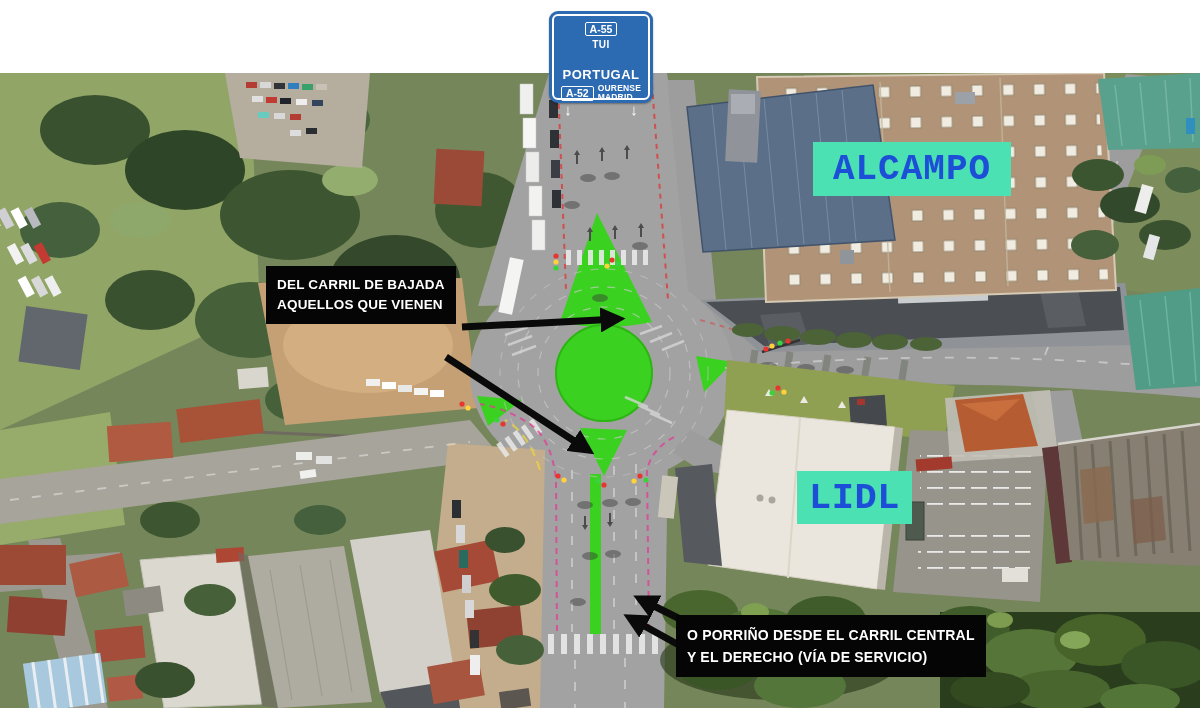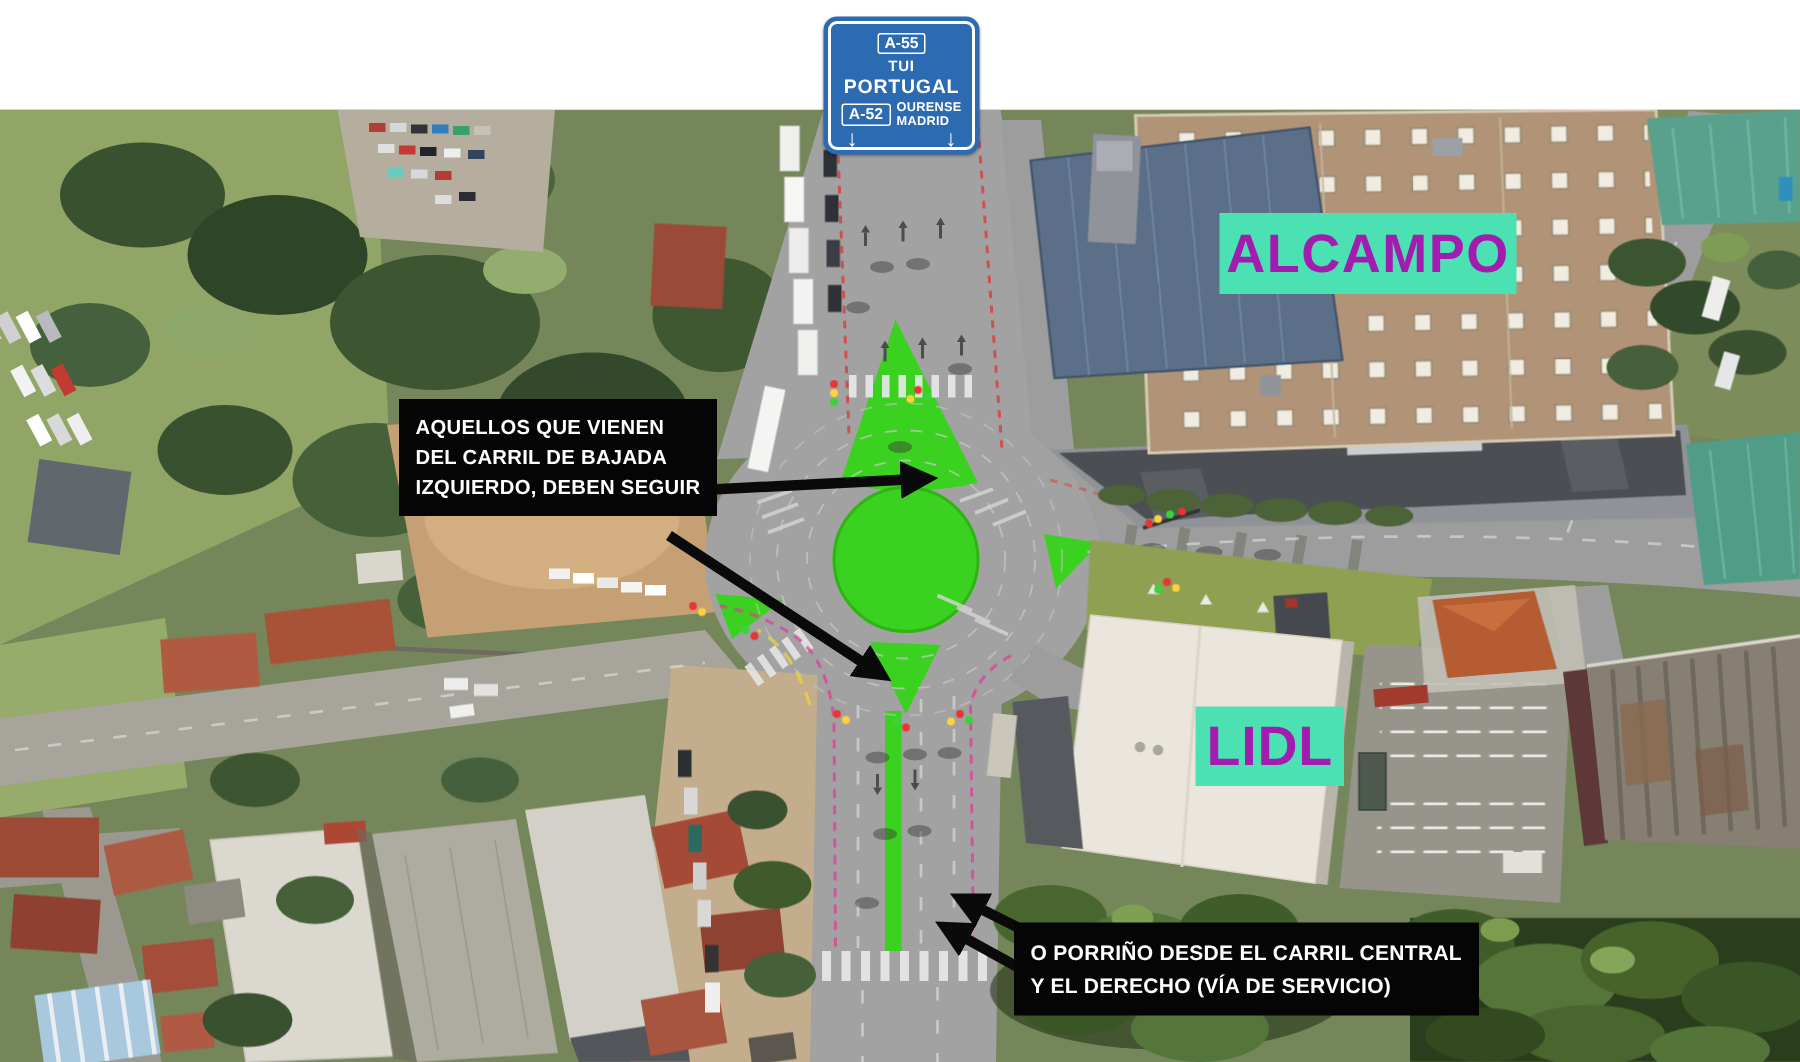--- a/index.html
+++ b/index.html
@@ -13,31 +13,31 @@
   .anno{position:absolute;z-index:5;}
 
   
   .sign{left:549px;top:11px;width:104px;height:92px;background:#2c6ab2;border-radius:9px;
         box-shadow:0 1px 2px rgba(0,0,0,.35);padding:3px;box-sizing:border-box;z-index:6;}
   .sign-inner{width:100%;height:100%;box-sizing:border-box;border:2px solid #ffffff;border-radius:6px;
         display:flex;flex-direction:column;align-items:center;color:#ffffff;font-weight:700;}
   .badge{border:1.5px solid #ffffff;border-radius:2px;padding:0 4px;font-size:10.5px;line-height:13px;white-space:nowrap;}
   .sign-row1{margin-top:3px;text-align:center;}
   .sign-tui{font-size:10px;margin-top:2px;letter-spacing:.5px;}
-  .sign-portugal{font-size:13px;margin-top:0;letter-spacing:.5px;}
+  .sign-portugal{font-size:13px;margin-top:17px;letter-spacing:.5px;}
   .sign-row4{display:flex;align-items:center;gap:4px;margin-top:2px;}
   .sign-dest2{display:flex;flex-direction:column;line-height:9px;font-size:8.5px;letter-spacing:.2px;}
   .sign-arrows{width:78%;display:flex;justify-content:space-between;margin-top:0px;}
   .sign-arrows span{font-size:15px;font-weight:900;line-height:16px;}
 
   
-  .map-label{background:#4ce1b2;color:#a21caf;font-weight:700;display:flex;align-items:center;
-             justify-content:center;letter-spacing:1px;}
+  .map-label{background:#4ce1b2;color:#1d4ed8;font-weight:700;display:flex;align-items:center;
+             justify-content:center;letter-spacing:1px;font-family:Liberation Mono, monospace;}
   .alcampo{left:813px;top:142px;width:198px;height:54px;font-size:36px;}
-  .lidl{left:797px;top:471px;width:99px;height:53px;font-size:37px;letter-spacing:.5px;}
+  .lidl{left:797px;top:471px;width:115px;height:53px;font-size:37px;letter-spacing:.5px;}
 
   
   .note{background:#050505;color:#ffffff;font-weight:700;padding:9px 11px;letter-spacing:.2px;}
   .note div{white-space:nowrap;}
   .note1{left:266px;top:266px;font-size:13.5px;line-height:20px;}
   .note2{left:676px;top:615px;font-size:14px;line-height:22px;}
 
   .arrow-layer{position:absolute;left:0;top:0;z-index:4;pointer-events:none;}
 </style>
 </head>
@@ -504,22 +504,21 @@
         <span>↓</span>
         <span>↓</span>
       </div>
     </div>
   </div>
 
   <div class="anno map-label alcampo">ALCAMPO</div>
   <div class="anno map-label lidl">LIDL</div>
 
   <div class="anno note note1">
+    <div>DEL CARRIL DE BAJADA</div>
     <div>AQUELLOS QUE VIENEN</div>
-    <div>DEL CARRIL DE BAJADA</div>
-    <div>IZQUIERDO, DEBEN SEGUIR</div>
   </div>
   <div class="anno note note2">
     <div>O PORRIÑO DESDE EL CARRIL CENTRAL</div>
     <div>Y EL DERECHO (VÍA DE SERVICIO)</div>
   </div>
 
 </div>
 
 </body></html>

